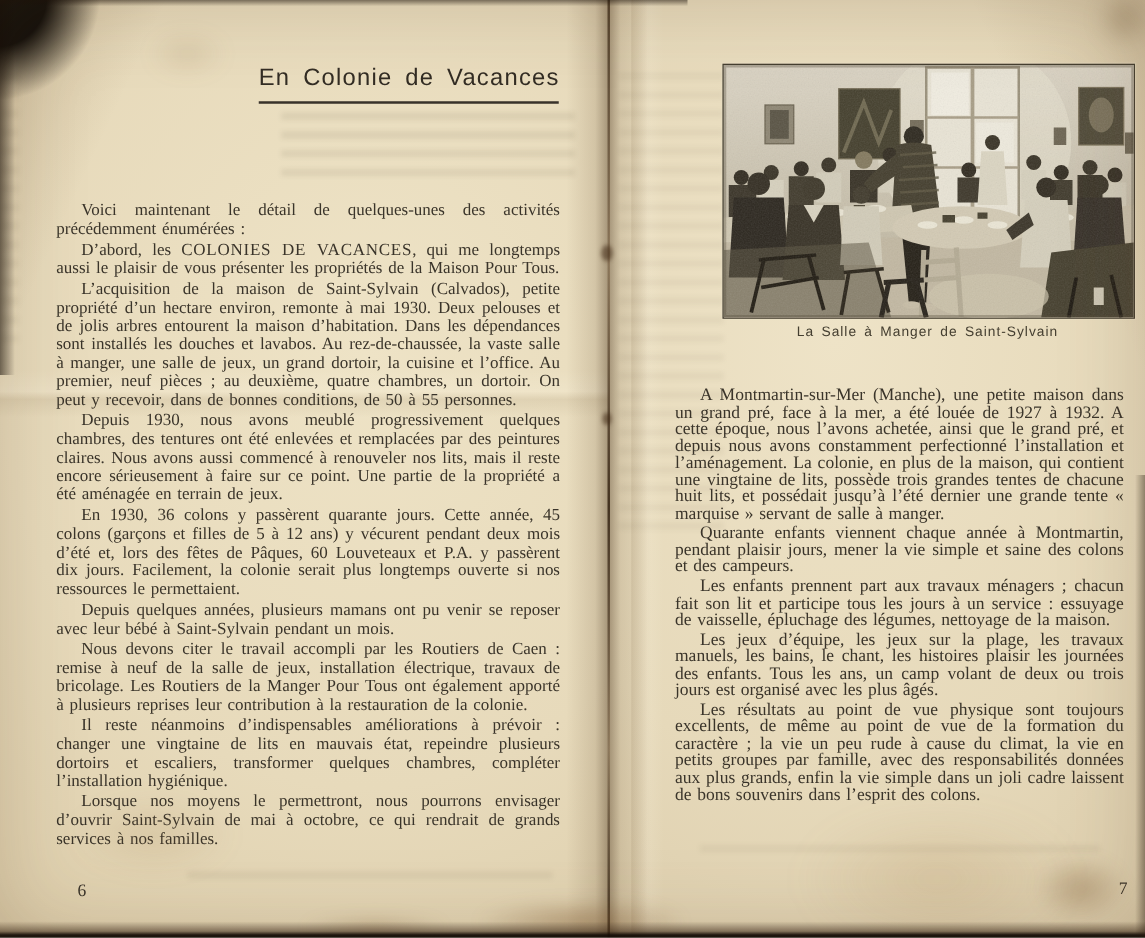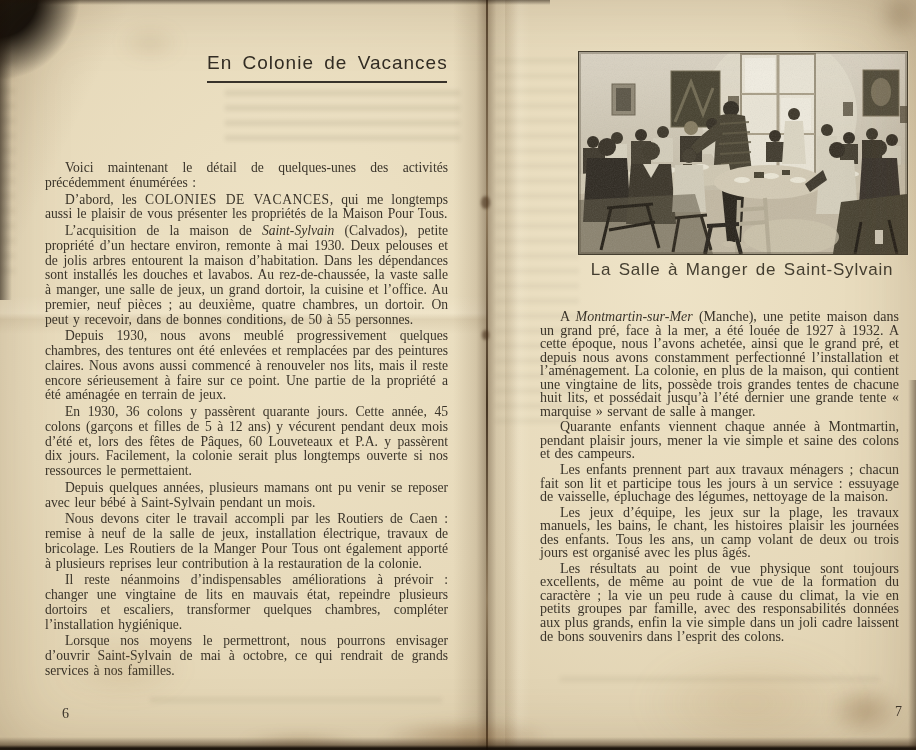--- a/index.html
+++ b/index.html
@@ -28,32 +28,32 @@
     font-family:"Liberation Sans", sans-serif;
     font-size:19px; font-weight:400; letter-spacing:1px; word-spacing:4px;
     color:#332d24; padding-bottom:7px; border-bottom:2px solid #38322a;
   }
 
   .body-text { position:absolute; text-align:justify; color:#3a342a;margin-top:20px; }
   .body-text p { margin:0 0 2px 0; text-indent:20px; }
   .left-body  { left:45px;  top:141px; width:403px; font-size:13.6px; line-height:14.75px; word-spacing:1.2px; }
   .right-body { left:540px; top:290px; width:359px; font-size:14px; line-height:13.55px; word-spacing:1px; }
   .caps   { letter-spacing:.6px; }
-  .italic { font-style:italic; }
+  .italic { }
 
   .photo-frame {
     position:absolute; left:578px; top:51px; width:328px; height:202px; margin:0;
     border:1px solid #453f30; background:#c6bda8;
     box-shadow:0 0 0 1px rgba(235,225,200,.35);
   }
   .photo-frame svg { display:block; }
 
   .caption {
     position:absolute; left:578px; top:260px; width:328px; text-align:center;
-    font-family:"Liberation Sans", sans-serif; font-size:17px;
+    font-family:"Liberation Sans", sans-serif; font-size:11px;
     letter-spacing:.8px; word-spacing:2px; color:#443e30;
   }
 
   .page-num { position:absolute; font-size:14px; color:#3a342a; }
   .num-left  { left:62px;  top:706px; }
   .num-right { left:895px; top:704px; }
 
   
   .gutter-shade { position:absolute; left:453px; top:0; width:68px; height:750px;
     background:linear-gradient(to right, rgba(95,70,40,0) 0%, rgba(95,70,40,.16) 34%,

